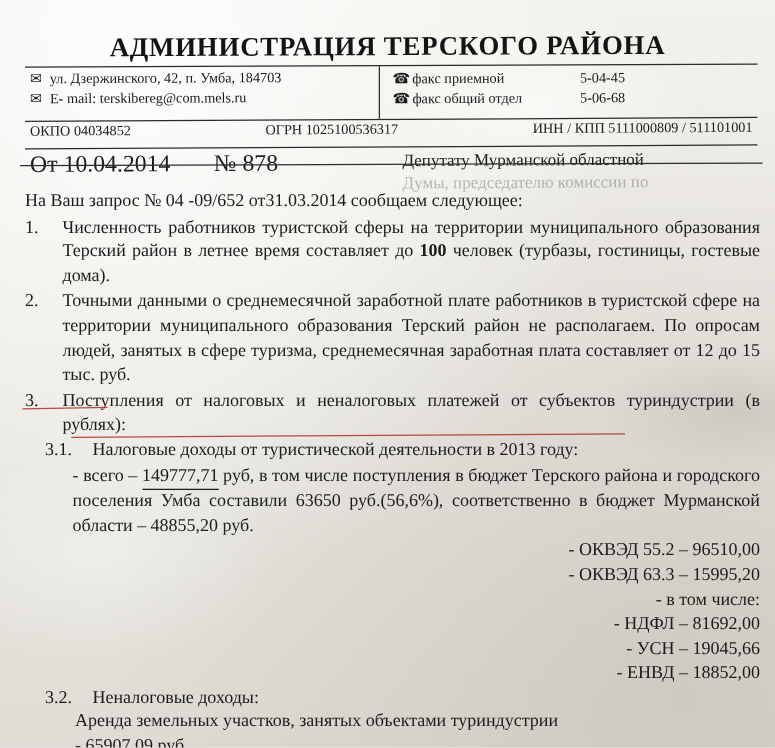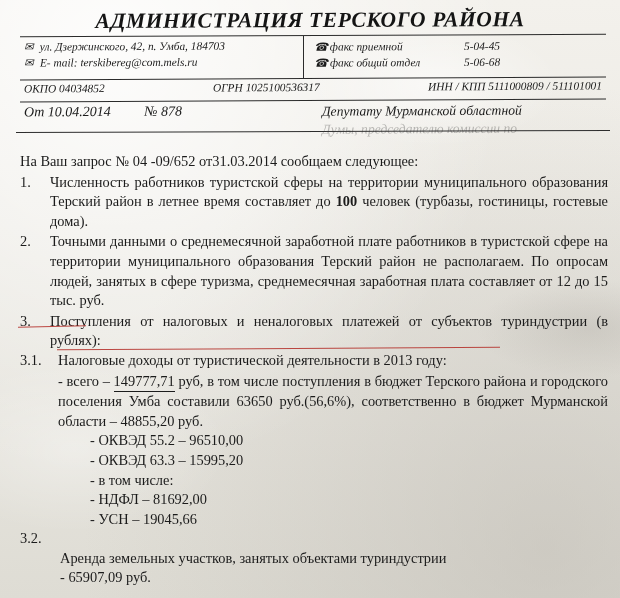--- a/index.html
+++ b/index.html
@@ -32,23 +32,22 @@
       radial-gradient(ellipse 180px 90px at 70% 14%, rgba(255,255,255,0.55), rgba(255,255,255,0) 70%),
       radial-gradient(ellipse 220px 120px at 12% 75%, rgba(255,255,255,0.35), rgba(255,255,255,0) 70%),
       radial-gradient(ellipse 160px 70px at 95% 55%, rgba(168,164,156,0.30), rgba(255,255,255,0) 70%);
     pointer-events: none;
   }
   .ink { position: relative; z-index: 2; }
 
   
   .hdr {
     position: absolute;
-    left: 0; right: 0; top: 0;
+    left: 0; right: 0; top: 17px;
     height: 130px;
-    font-style: italic;
   }
   .org-title {
     position: absolute;
     left: 0; right: 0; top: 8px;
     text-align: center;
     font-family: "Liberation Serif", serif;
     font-weight: bold;
     font-size: 21.5px;
     letter-spacing: 0.6px;
     color: #141414;
@@ -100,21 +99,21 @@
     display: flex;
     justify-content: space-between;
     font-size: 11.4px;
     white-space: nowrap;
     transform: rotate(-0.3deg);
   }
 
   .dateline {
     position: absolute;
     left: 24px; top: 104px;
-    font-size: 14px;
+    font-size: 19px;
     white-space: nowrap;
     transform: rotate(-0.3deg);
   }
   .dateline .num { margin-left: 30px; }
 
   .addressee {
     position: absolute;
     left: 322px; top: 102px;
     width: 290px;
     font-size: 13.6px;
@@ -155,25 +154,25 @@
     border-top: 1.7px solid #b32a24;
     z-index: 3;
     opacity: .85;
   }
   #red1 { left: 18px; width: 68px; top: 326px; transform: rotate(-1.1deg); }
   #red2 { left: 57px; width: 443px; top: 348px; transform: rotate(-0.35deg); }
 
   .dash-list { margin-top: 0; }
   .dash-row { display: flex; }
   .dash-row .ind { flex: 0 0 70px; }
-  .dash-row .val { flex: 1 1 auto; }
+  .dash-row .val { flex: 1 1 auto; text-align: right; }
 
   .blk { margin-left: 40px; }
 
-  .sub-head { display: flex; }
+  .sub-head { display: flex; margin-left: 16px; }
   .sub-head .no { flex: 0 0 38px; }
 </style>
 </head>
 <body>
 
 <div id="page">
 
   <div class="hdr ink">
 
     <div class="org-title">АДМИНИСТРАЦИЯ ТЕРСКОГО РАЙОНА</div>
@@ -283,25 +282,27 @@
       <div class="dash-row">
           <div class="ind"></div>
           <div class="val">- НДФЛ – 81692,00</div>
         </div>
       <div class="dash-row">
           <div class="ind"></div>
           <div class="val">- УСН  – 19045,66</div>
         </div>
       <div class="dash-row">
           <div class="ind"></div>
+          <div class="val">- ЕНВД – 18852,00</div>
         </div>
     </div>
 
     <div class="sub-head">
       <div class="no">3.2.</div>
+      <div>Неналоговые доходы:</div>
     </div>
     <div class="blk">Аренда земельных участков, занятых объектами туриндустрии</div>
     <div class="blk">- 65907,09 руб.</div>
 
   </div>
 
   <div class="redline" id="red1"></div>
   <div class="redline" id="red2"></div>
 
 </div>

